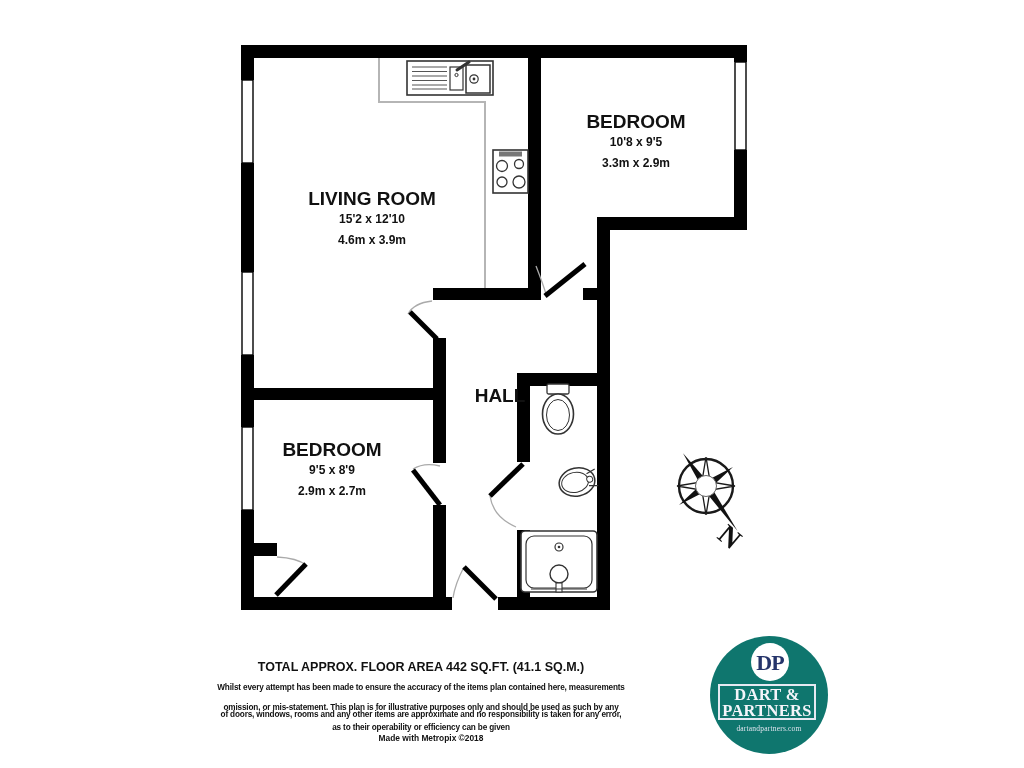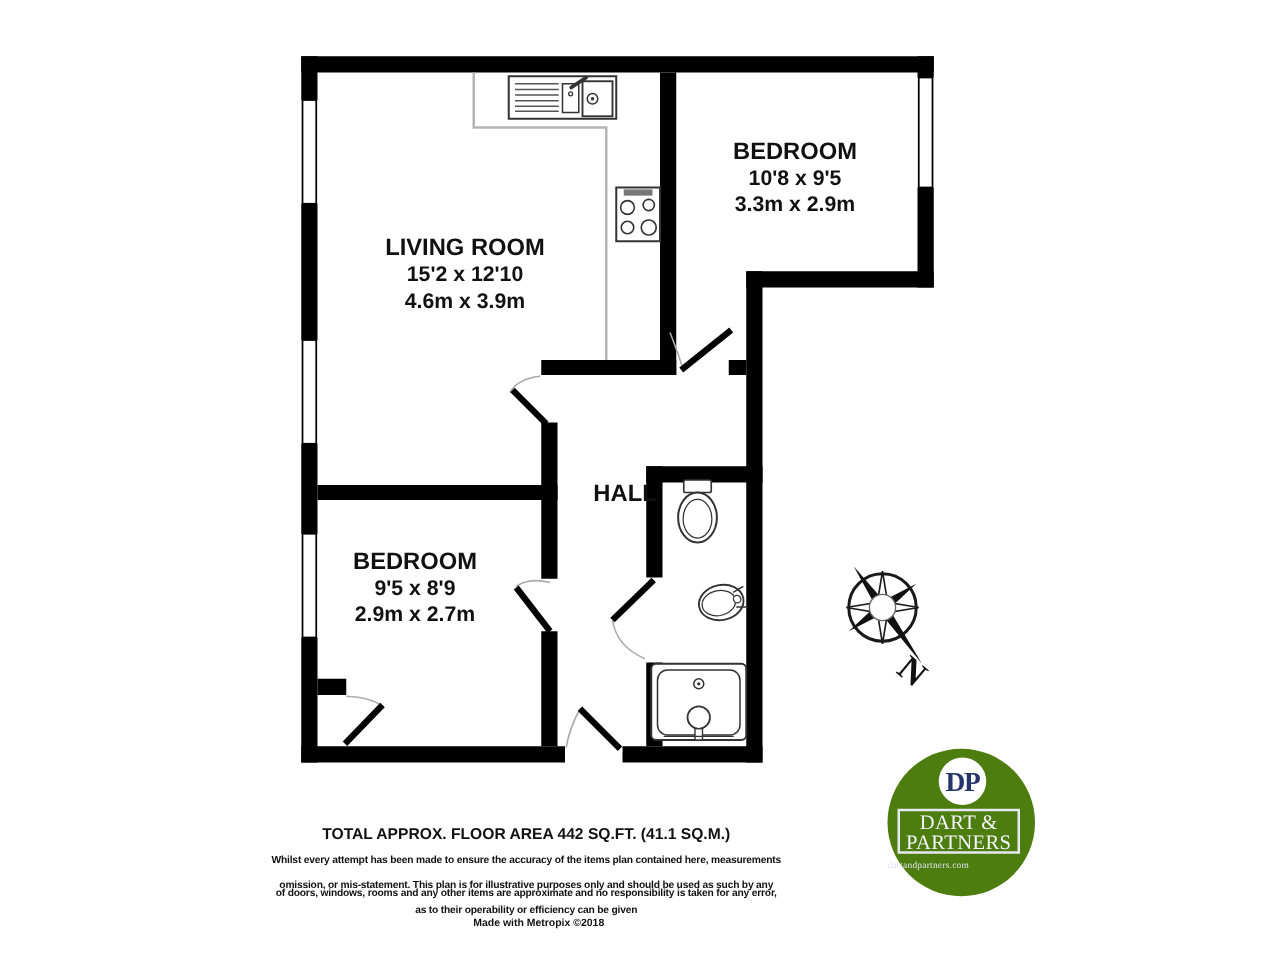--- a/index.html
+++ b/index.html
@@ -2,38 +2,38 @@
 <html><head>
 <meta charset="utf-8">
 <style>
   html,body{margin:0;padding:0;background:#fff;}
   #stage{position:relative;width:1024px;height:768px;background:#ffffff;overflow:hidden;
          font-family:"Liberation Sans",sans-serif;}
   #plan-svg{position:absolute;left:0;top:0;}
   .room-label{position:absolute;transform:translateX(-50%);text-align:center;color:#111;
               font-weight:bold;white-space:nowrap;}
   .room-name{font-size:19px;line-height:21px;letter-spacing:0;}
-  .room-dim{font-size:17px;line-height:21px;}
+  .room-dim{font-size:12px;line-height:21px;}
   .hall-label{font-size:19px;}
   .footer-title{position:absolute;left:421px;top:660px;transform:translateX(-50%);
                 font-size:12.5px;font-weight:bold;color:#111;white-space:nowrap;}
   .disc-line{position:absolute;left:421px;transform:translateX(-50%);font-size:8.2px;
              letter-spacing:-0.15px;font-weight:bold;color:#111;white-space:nowrap;}
   .credit-line{position:absolute;left:421px;transform:translateX(-50%);font-size:8.4px;
              font-weight:bold;color:#111;white-space:nowrap;padding-left:20px;}
   
-  #logo{position:absolute;left:710px;top:599px;width:118px;height:118px;border-radius:50%;
-        background:#4d7c0f;font-family:"Liberation Serif",serif;}
+  #logo{position:absolute;left:710px;top:636px;width:118px;height:118px;border-radius:50%;
+        background:#0f766e;font-family:"Liberation Serif",serif;}
   #logo .dp-circle{position:absolute;left:41px;top:7px;width:38px;height:38px;border-radius:50%;
         background:#ffffff;text-align:center;line-height:40px;font-size:22px;font-weight:bold;
         color:#25346a;letter-spacing:-1px;}
   #logo .name-box{position:absolute;left:8px;top:48px;width:98px;height:36px;
         border:2px solid #e6e9f2;box-sizing:border-box;text-align:center;color:#f4f5fa;
-        font-weight:normal;font-size:16.5px;line-height:16px;padding-top:1px;letter-spacing:0.3px;}
-  #logo .website{position:absolute;left:0;top:88px;width:100%;
+        font-weight:bold;font-size:16.5px;line-height:16px;padding-top:1px;letter-spacing:0.3px;}
+  #logo .website{position:absolute;left:0;top:88px;width:100%;text-align:center;
         font-size:7.5px;color:#dfe3ee;letter-spacing:0.2px;}
 </style>
 </head>
 <body>
 
 <div id="stage">
 
   <svg id="plan-svg" width="1024" height="768" viewBox="0 0 1024 768">
 
     <g fill="#000">

